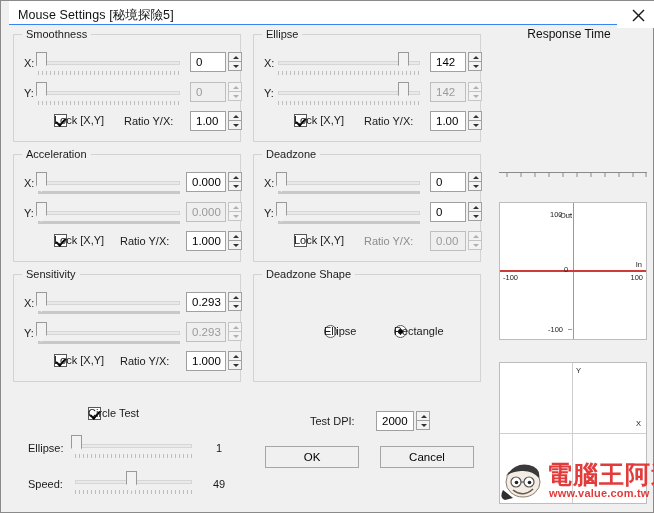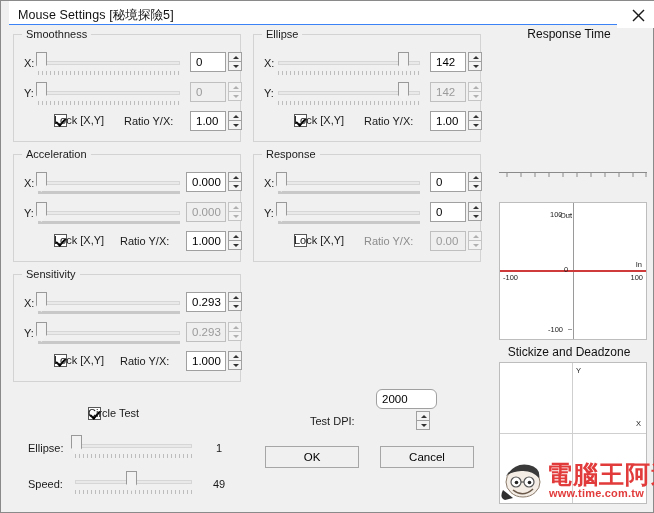--- a/index.html
+++ b/index.html
@@ -278,21 +278,21 @@
       <div class="up">
           <i></i>
         </div>
       <div class="dn">
           <i></i>
         </div>
     </div>
   </div>
 
   <div class="group" style="left:252px;top:153px;width:228px;height:108px;">
-    <div class="gtitle">Response</div>
+    <div class="gtitle">Deadzone</div>
 
     <div class="lab" style="left:10px;top:22px;">X:</div>
     <div class="slider" style="left:24px;top:17px;width:142px;">
       <div class="track"></div>
       <div class="ticks solid"></div>
       <div class="thumb" style="left:2%;">
           <span class="tip"></span>
         </div>
     </div>
     <div class="tbox" style="left:176px;top:17px;width:36px;">0</div>
@@ -387,20 +387,31 @@
     <div class="spin" style="left:214px;top:76px;">
       <div class="up">
           <i></i>
         </div>
       <div class="dn">
           <i></i>
         </div>
     </div>
   </div>
 
+  <div class="group" style="left:252px;top:273px;width:228px;height:108px;">
+    <div class="gtitle">Deadzone Shape</div>
+    <div class="rdwrap" style="left:52px;top:50px;">
+      <span class="rd"></span>
+      <span>Ellipse</span>
+    </div>
+    <div class="rdwrap" style="left:122px;top:50px;">
+      <span class="rd ck"></span>
+      <span>Rectangle</span>
+    </div>
+  </div>
 
   <div class="cbwrap" style="left:69px;top:406px;">
     <span class="cb ck"></span>
     <span>Circle Test</span>
   </div>
 
   <div class="lab" style="left:27px;top:441px;">Ellipse:</div>
   <div class="slider" style="left:74px;top:434px;width:117px;">
     <div class="track"></div>
     <div class="ticks dots"></div>
@@ -414,21 +425,21 @@
   <div class="slider" style="left:74px;top:470px;width:117px;">
     <div class="track"></div>
     <div class="ticks dots"></div>
     <div class="thumb" style="left:48%;">
         <span class="tip"></span>
       </div>
   </div>
   <div class="lab" style="left:212px;top:477px;">49</div>
 
   <div class="lab" style="left:309px;top:414px;">Test DPI:</div>
-  <div class="tbox" style="left:375px;top:388px;width:61px;border-radius:6px;">2000</div>
+  <div class="tbox" style="left:375px;top:410px;width:38px;">2000</div>
   <div class="spin" style="left:415px;top:410px;">
     <div class="up">
         <i></i>
       </div>
     <div class="dn">
         <i></i>
       </div>
   </div>
 
   <div class="btn" style="left:379px;top:445px;width:94px;">Cancel</div>
@@ -464,21 +475,20 @@
       <div class="axis" style="left:68px;top:126px;width:4px;height:1px;"></div>
       <div class="gtxt" style="left:3px;top:70px;">-100</div>
       <div class="gtxt" style="right:3px;top:70px;">100</div>
       <div class="gtxt" style="left:64px;top:62px;">0</div>
       <div class="gtxt" style="left:60px;top:8px;">Out</div>
       <div class="gtxt" style="right:4px;top:57px;">In</div>
     </div>
   </div>
 
   <div class="gpanel" style="left:489px;top:344px;width:158px;height:160px;">
-    <div class="gcap" style="top:0;">Stickize and Deadzone</div>
     <div class="gbox" style="left:9px;top:17px;width:148px;height:142px;">
       <div class="axis" style="left:72px;top:0;width:1px;height:142px;background:#cfcfcf;"></div>
       <div class="axis" style="left:0;top:70px;width:148px;height:1px;background:#cfcfcf;"></div>
       <div class="gtxt" style="left:76px;top:3px;">Y</div>
       <div class="gtxt" style="right:5px;top:56px;">X</div>
     </div>
   </div>
 
   <div class="wm" style="left:498px;top:455px;width:152px;height:52px;">
     <svg class="face" style="left:0px;top:4px;" viewBox="0 0 46 40">
@@ -486,16 +496,16 @@
       <path d="M7 16 Q16 2 30 5 Q42 8 40 18 Q33 10 22 11 Q12 12 7 16Z" fill="#3a3a3a"></path>
       <circle cx="17" cy="22" r="5" fill="#fff" stroke="#555" stroke-width="1.2"></circle>
       <circle cx="30" cy="22" r="5" fill="#fff" stroke="#555" stroke-width="1.2"></circle>
       <circle cx="17.5" cy="22.5" r="1.8" fill="#222"></circle>
       <circle cx="30.5" cy="22.5" r="1.8" fill="#222"></circle>
       <line x1="22" y1="22" x2="25" y2="22" stroke="#555" stroke-width="1.2"></line>
       <path d="M14 30 Q24 38 34 29" stroke="#6b5a4a" stroke-width="1.6" fill="none"></path>
       <path d="M4 30 Q0 38 6 40 L14 38Z" fill="#2f2f2f"></path>
     </svg>
     <div class="cn" style="left:48px;top:2px;">電腦王阿達</div>
-    <div class="url" style="left:50px;top:31px;">www.time.com.tw</div>
+    <div class="url" style="left:50px;top:31px;">www.value.com.tw</div>
   </div>
 
 </div>
 
 </body></html>

